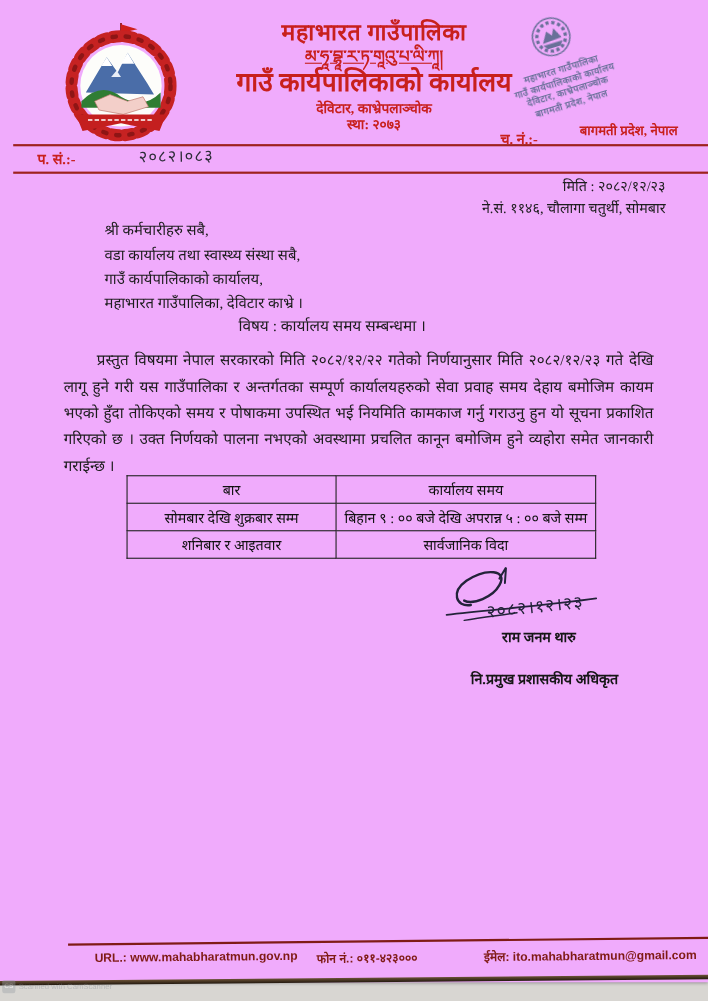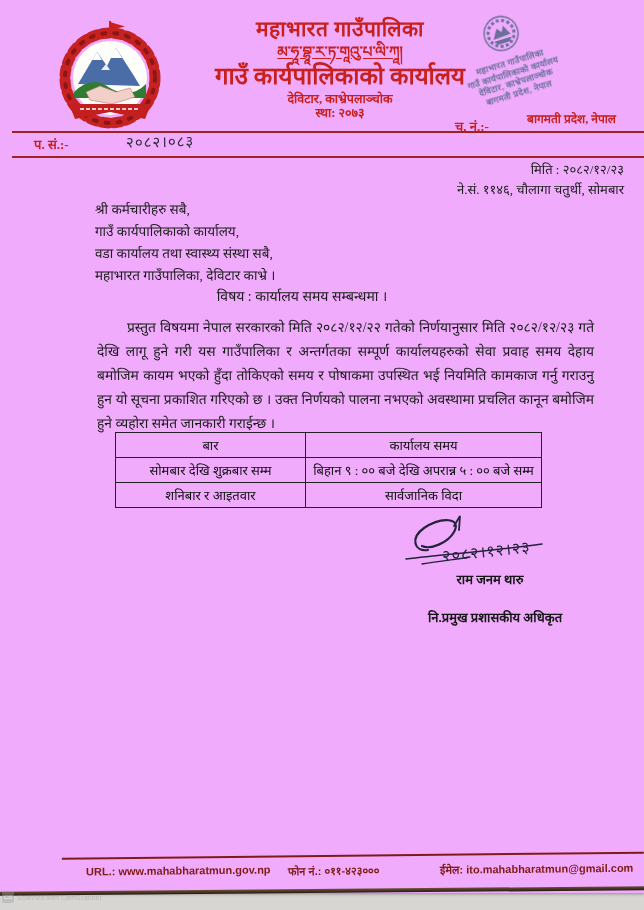--- a/index.html
+++ b/index.html
@@ -44,36 +44,36 @@
   .rule2 { top:156px; }
   .ref-label { position:absolute; color:#c8201d; font-size:13px; font-weight:bold; }
   .patra  { left:34px;  top:135px; }
   .chalani{ left:455px; top:117px; }
   .patra-value {
     position:absolute; left:126px; top:131px;
     font-size:15px; color:#2c2c38; transform:rotate(-1deg);
     letter-spacing:1px;
   }
   .dateblock {
-    position:absolute; right:20px; top:160px; text-align:right;
+    position:absolute; right:39px; top:160px; text-align:right;
     font-size:13px; color:#1d1d1d; line-height:1.55;
   }
   
   .recipient {
     position:absolute; left:95px; top:199px;
     font-size:13.5px; color:#1c1c1c; line-height:22px;
   }
   .subject {
     position:absolute; left:0; right:40px; top:286px;
     text-align:center; font-size:14px; color:#1c1c1c; font-weight:normal;
   }
   .body-par {
     position:absolute; left:58px; right:50px; top:316px;
     font-size:13.8px; color:#1c1c1c; line-height:24px;
-    text-align:justify; text-indent:30px;margin-left:39px;
+    text-align:justify; text-indent:30px;
   }
   
   table.hours {
     position:absolute; left:115px; top:432px; width:427px;
     border-collapse:collapse; font-size:13px; color:#111;
   }
   table.hours td {
     border:1.4px solid #222; text-align:center; padding:3px 4px; height:22px;
   }
   table.hours td.c1 { width:190px; }
@@ -174,22 +174,22 @@
   <span class="ref-label chalani">च. नं.:-</span>
   <div class="rule rule2"></div>
 
   <div class="dateblock">
     <div>मिति : २०८२/१२/२३</div>
     <div>ने.सं. ११४६, चौलागा चतुर्थी, सोमबार</div>
   </div>
 
   <div class="recipient">
     <div>श्री कर्मचारीहरु सबै,</div>
+    <div>वडा कार्यालय तथा स्वास्थ्य संस्था सबै,</div>
     <div>गाउँ कार्यपालिकाको कार्यालय,</div>
-    <div>वडा कार्यालय तथा स्वास्थ्य संस्था सबै,</div>
     <div>महाभारत गाउँपालिका, देविटार काभ्रे ।</div>
   </div>
 
   <div class="subject">विषय : कार्यालय समय सम्बन्धमा ।</div>
 
   <p class="body-par">प्रस्तुत विषयमा नेपाल सरकारको मिति २०८२/१२/२२ गतेको निर्णयानुसार मिति २०८२/१२/२३ गते देखि लागू हुने गरी यस गाउँपालिका र अन्तर्गतका सम्पूर्ण कार्यालयहरुको सेवा प्रवाह समय देहाय बमोजिम कायम भएको हुँदा तोकिएको समय र पोषाकमा उपस्थित भई नियमिति कामकाज गर्नु गराउनु हुन यो सूचना प्रकाशित गरिएको छ । उक्त निर्णयको पालना नभएको अवस्थामा प्रचलित कानून बमोजिम हुने व्यहोरा समेत जानकारी गराईन्छ ।</p>
 
   <table class="hours">
     <tbody>
       <tr>

